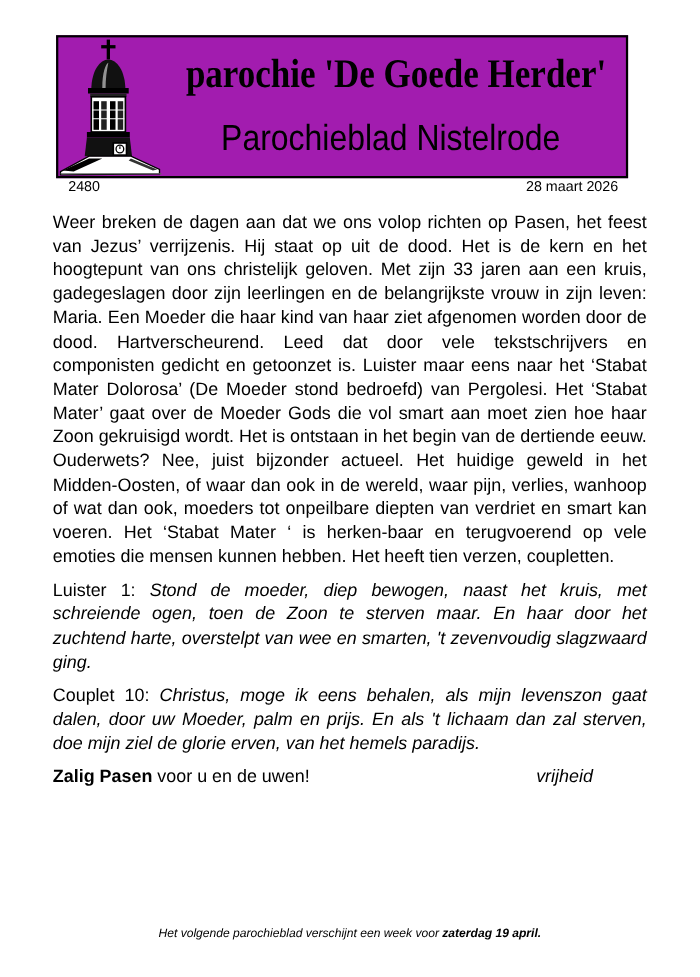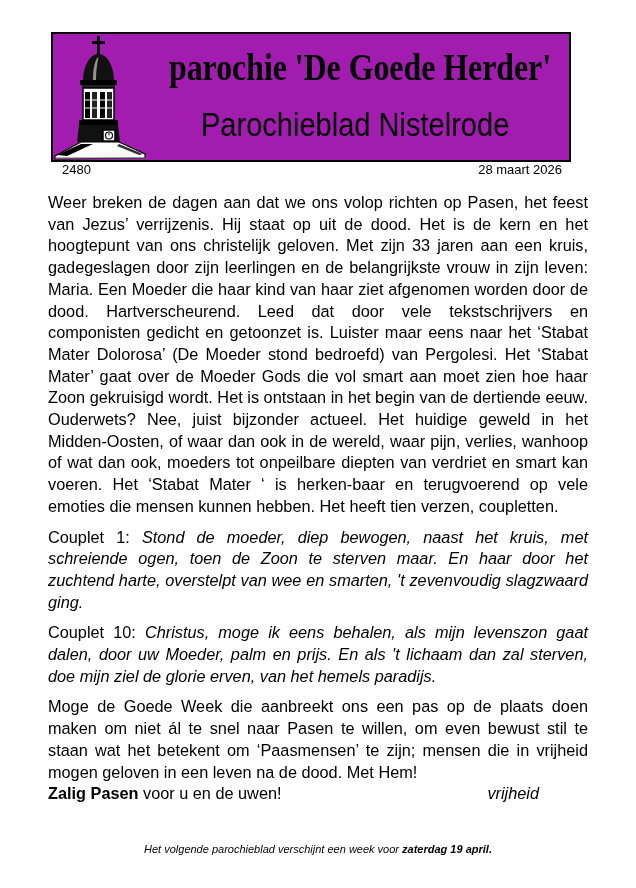--- a/index.html
+++ b/index.html
@@ -85,30 +85,29 @@
 
 <div class="meta-row">
   <span class="issue">2480</span>
   <span class="date">28 maart 2026</span>
 </div>
 
 <div class="content">
   <p>Weer breken de dagen aan dat we ons volop richten op Pasen, het feest van Jezus’ verrijzenis. Hij staat op uit de dood. Het is de kern en het hoogtepunt van ons christelijk geloven. Met zijn 33 jaren aan een kruis, gadegeslagen door zijn leerlingen en de belangrijkste vrouw in zijn leven: Maria. Een Moeder die haar kind van haar ziet afgenomen worden door de dood. Hartverscheurend. Leed dat door vele tekstschrijvers en componisten gedicht en getoonzet is. Luister maar eens naar het ‘Stabat Mater Dolorosa’ (De Moeder stond bedroefd) van Pergolesi. Het ‘Stabat Mater’ gaat over de Moeder Gods die vol smart aan moet zien hoe haar Zoon gekruisigd wordt. Het is ontstaan in het begin van de dertiende eeuw. Ouderwets? Nee, juist bijzonder actueel. Het huidige geweld in het Midden-Oosten, of waar dan ook in de wereld, waar pijn, verlies, wanhoop of wat dan ook, moeders tot onpeilbare diepten van verdriet en smart kan voeren. Het ‘Stabat Mater ‘ is herken-baar en terugvoerend op vele emoties die mensen kunnen hebben. Het heeft tien verzen, coupletten.</p>
 
   <p>
-    <span class="lbl">Couplet 1:</span>
+    <span class="lbl">Luister 1:</span>
     <span class="verse">Stond de moeder, diep bewogen, naast het kruis, met schreiende ogen, toen de Zoon te sterven maar. En haar door het zuchtend harte, overstelpt van wee en smarten, 't zevenvoudig slagzwaard ging.</span>
   </p>
 
   <p>
     <span class="lbl">Couplet 10:</span>
     <span class="verse">Christus, moge ik eens behalen, als mijn levenszon gaat dalen, door uw Moeder, palm en prijs. En als 't lichaam dan zal sterven, doe mijn ziel de glorie erven, van het hemels paradijs.</span>
   </p>
 
-  <p style="margin-bottom:0">Moge de Goede Week die aanbreekt ons een pas op de plaats doen maken om niet ál te snel naar Pasen te willen, om even bewust stil te staan wat het betekent om ‘Paasmensen’ te zijn; mensen die in vrijheid mogen geloven in een leven na de dood. Met Hem!</p>
 
   <div class="closing">
     <span class="greet"><b>Zalig Pasen</b><span> voor u en de uwen!</span></span>
     <span class="sign">vrijheid</span>
   </div>
 </div>
 
 <div class="footer">
   <div><span>Het volgende parochieblad verschijnt een week voor </span><b>zaterdag 19 april.</b></div>
 </div>

